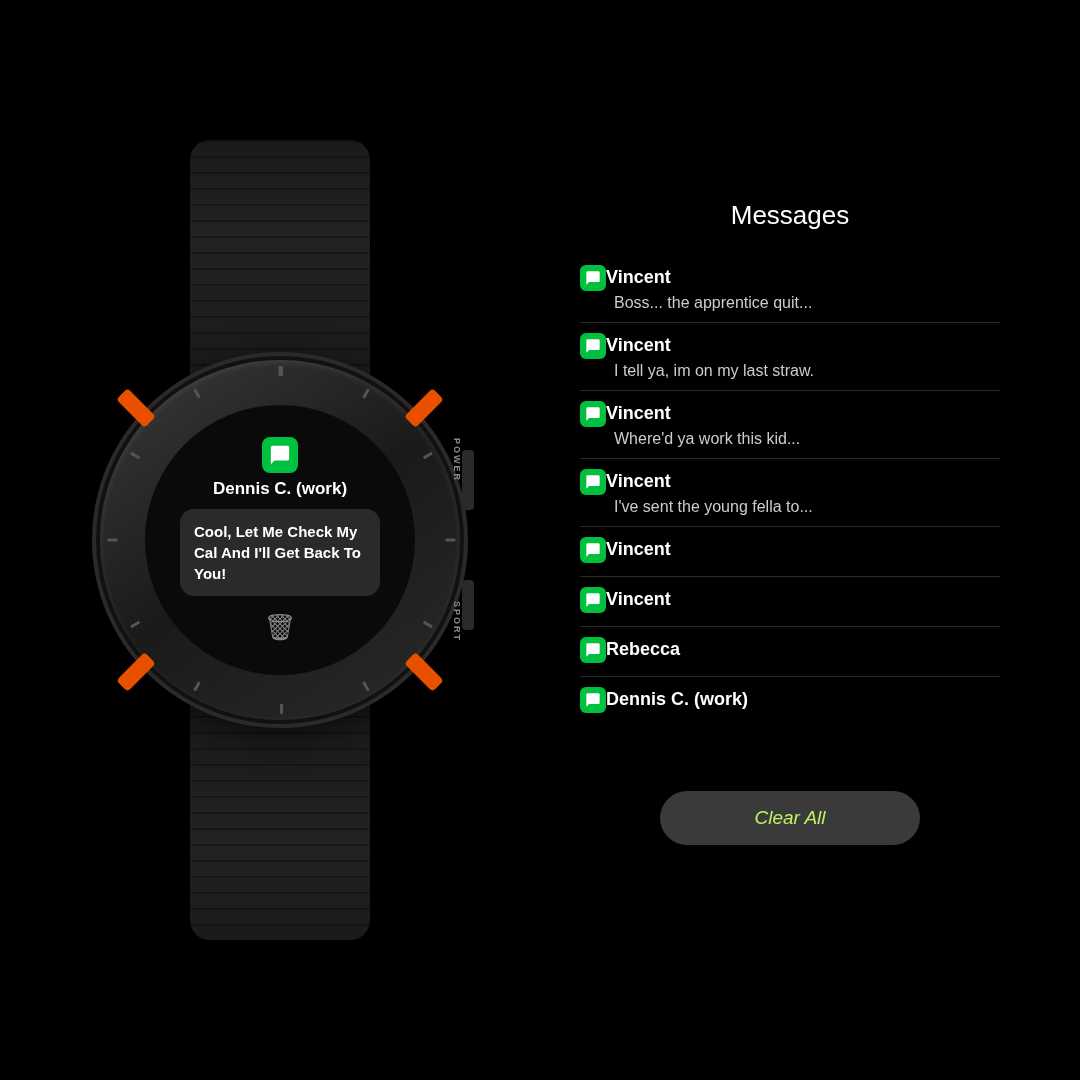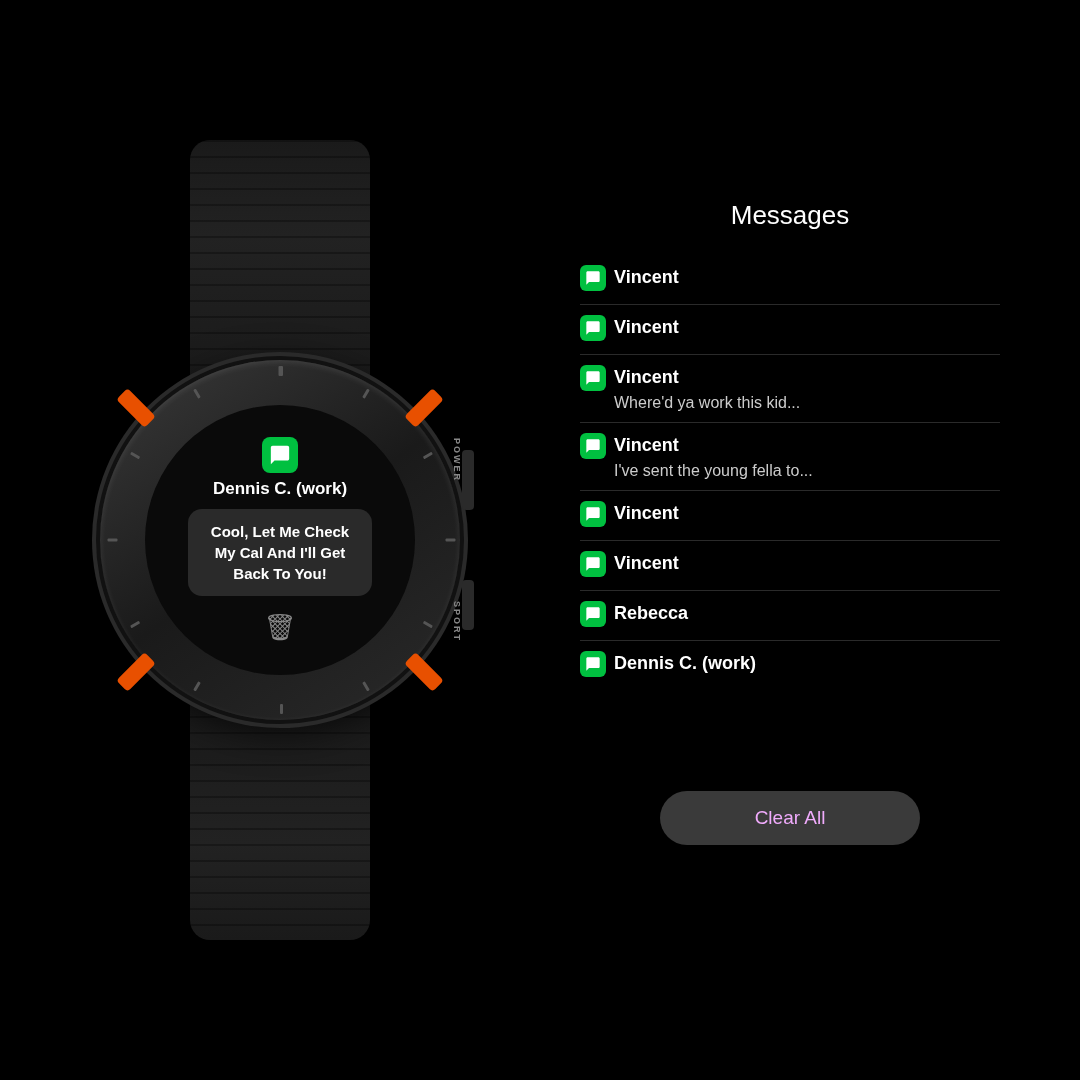--- a/index.html
+++ b/index.html
@@ -205,26 +205,26 @@
       font-size: 17px;
       font-weight: 700;
       margin-bottom: 10px;
       text-align: center;
     }
 
     .screen-bubble {
       background: #2a2a2a;
       border-radius: 14px;
       padding: 12px 14px;
-      width: 184px;
+      width: 200px;
       color: #fff;
       font-size: 15px;
       font-weight: 600;
       line-height: 1.4;
-      text-align: center;
+      text-align: left;
     }
 
     .screen-trash {
       margin-top: 16px;
       color: #888;
       font-size: 26px;
     }
 
     
     .messages-side {
@@ -254,21 +254,21 @@
       border-bottom: 1px solid #2a2a2a;
       cursor: pointer;
     }
     .message-item:last-of-type {
       border-bottom: none;
     }
 
     .message-sender-row {
       display: flex;
       align-items: center;
-      gap: 8px;
+      gap: 0;
       margin-bottom: 3px;
     }
 
     .msg-icon {
       width: 26px;
       height: 26px;
       background: #00c040;
       border-radius: 6px;
       display: flex;
       align-items: center;
@@ -286,29 +286,30 @@
     .message-preview {
       color: #ccc;
       font-size: 16px;
       padding-left: 34px;
     }
 
     .clear-all-btn {
       margin-top: 20px;
       align-self: center;
       background: #3a3a3a;
-      color: #f0abfc;
+      color: #bef264;
       border: none;
       border-radius: 30px;
       padding: 16px 60px;
       font-size: 19px;
       font-weight: 500;
       cursor: pointer;
       width: 260px;
       text-align: center;
+      font-style: italic;
     }
   </style>
 </head>
 <body>
 
 <div class="watch-side">
   <div class="watch-outer">
 
     <div class="strap-top"></div>
     <div class="strap-bottom"></div>
@@ -359,30 +360,32 @@
   <div class="message-list" id="message-list">
       <div class="message-item">
         <div class="message-sender-row">
           <div class="msg-icon">
             <svg viewBox="0 0 24 24" fill="white">
               <path d="M20 2H4C2.9 2 2 2.9 2 4v18l4-4h14c1.1 0 2-.9 2-2V4c0-1.1-.9-2-2-2z"></path>
             </svg>
           </div>
           <span class="sender-name">Vincent</span>
         </div>
-      </div>
-      <div class="message-item">
-        <div class="message-sender-row">
-          <div class="msg-icon">
-            <svg viewBox="0 0 24 24" fill="white">
-              <path d="M20 2H4C2.9 2 2 2.9 2 4v18l4-4h14c1.1 0 2-.9 2-2V4c0-1.1-.9-2-2-2z"></path>
-            </svg>
-          </div>
-          <span class="sender-name">Vincent</span>
-        </div>
+        <div class="message-preview">Boss... the apprentice quit...</div>
+      </div>
+      <div class="message-item">
+        <div class="message-sender-row">
+          <div class="msg-icon">
+            <svg viewBox="0 0 24 24" fill="white">
+              <path d="M20 2H4C2.9 2 2 2.9 2 4v18l4-4h14c1.1 0 2-.9 2-2V4c0-1.1-.9-2-2-2z"></path>
+            </svg>
+          </div>
+          <span class="sender-name">Vincent</span>
+        </div>
+        <div class="message-preview">I tell ya, im on my last straw.</div>
       </div>
       <div class="message-item">
         <div class="message-sender-row">
           <div class="msg-icon">
             <svg viewBox="0 0 24 24" fill="white">
               <path d="M20 2H4C2.9 2 2 2.9 2 4v18l4-4h14c1.1 0 2-.9 2-2V4c0-1.1-.9-2-2-2z"></path>
             </svg>
           </div>
           <span class="sender-name">Vincent</span>
         </div>

